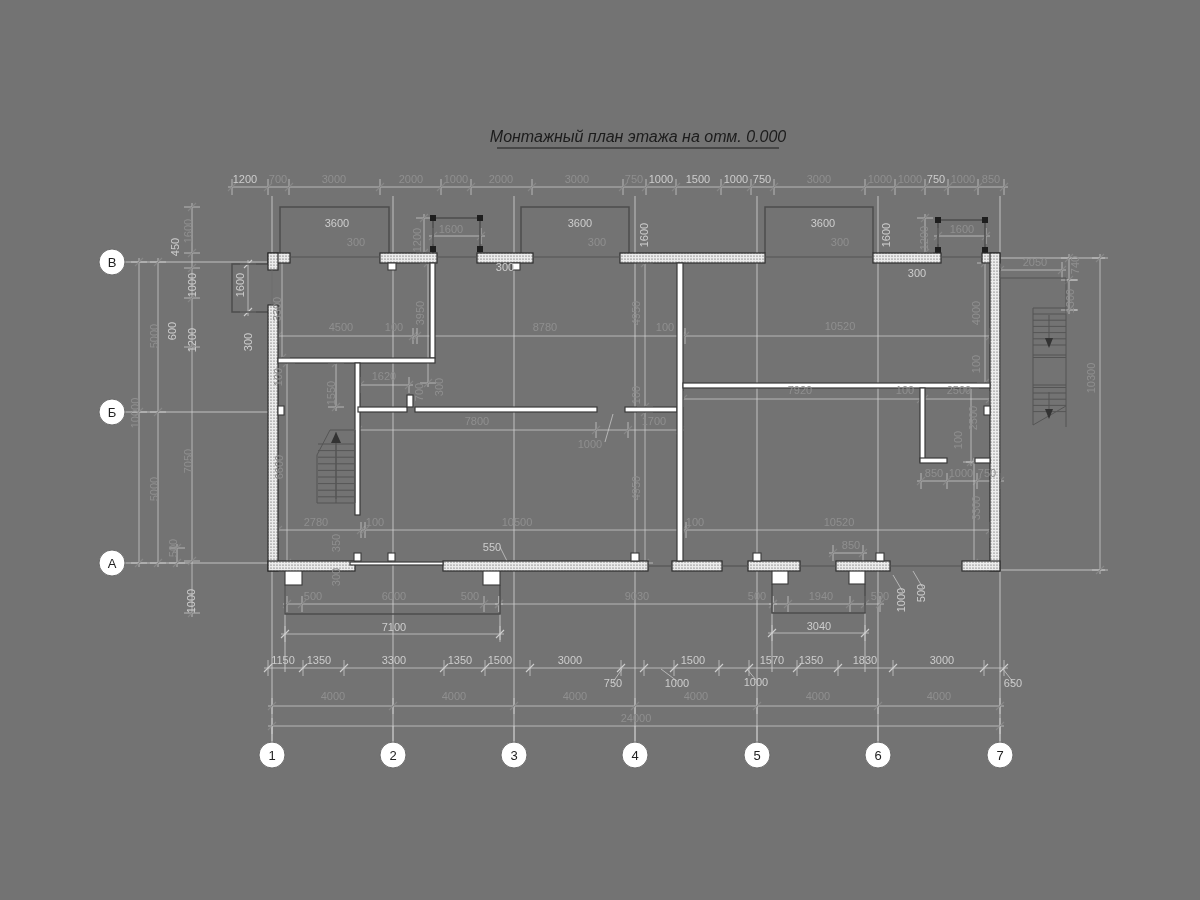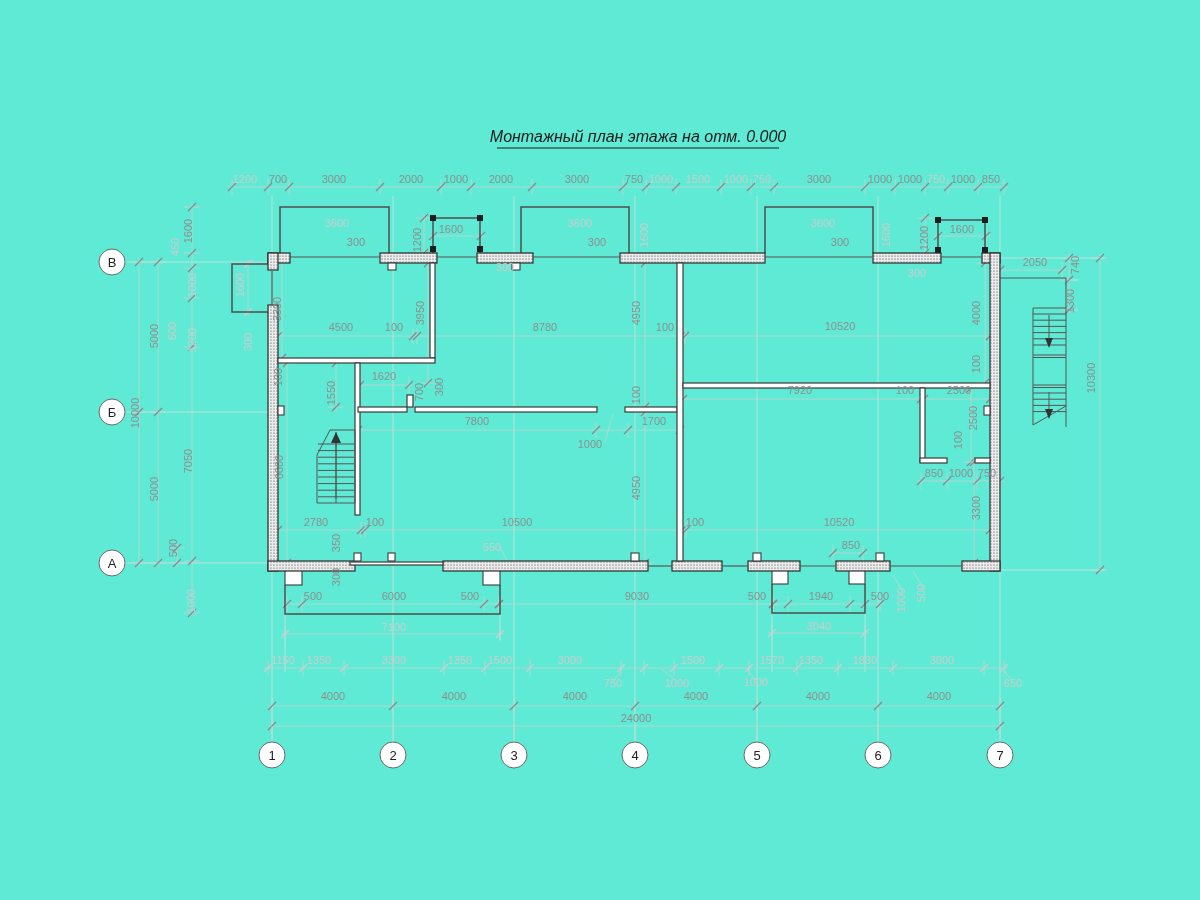--- a/index.html
+++ b/index.html
@@ -1,17 +1,17 @@
 <!DOCTYPE html>
 <html style="--dim-dark: #8f8f8f; --dim-light: #cdcdcd; --wall: #2e2e2e; --title: #1c1c1c;"><head>
 <meta charset="utf-8">
 <style>
   html,body{margin:0;padding:0;background:#ffffff;}
   body{font-family:"Liberation Sans",sans-serif;}
-  .canvas{width:1200px;height:900px;position:relative;background:#5eead4;overflow:hidden;}
+  .canvas{width:1200px;height:900px;position:relative;background:#737373;overflow:hidden;}
   svg{display:block;}
   .dim{font-family:"Liberation Sans",sans-serif;font-size:11px;fill:var(--dim-dark,#8f8f8f);}
   .dim.lt{fill:var(--dim-light,#cdcdcd);}
   .xw{fill:url(#stipple);stroke:var(--wall,#2e2e2e);stroke-width:1.2;}
   .iw{fill:#ffffff;stroke:#3a3a3a;stroke-width:1.2;}
   .pil{fill:#ffffff;stroke:#3a3a3a;stroke-width:1.1;}
   .porch{fill:none;stroke:#4d4d4d;stroke-width:1.5;}
   .psq{fill:#1e1e1e;}
   .winline{stroke:#555555;stroke-width:1.2;fill:none;}
   .thin{fill:none;stroke:#555555;stroke-width:1;}

